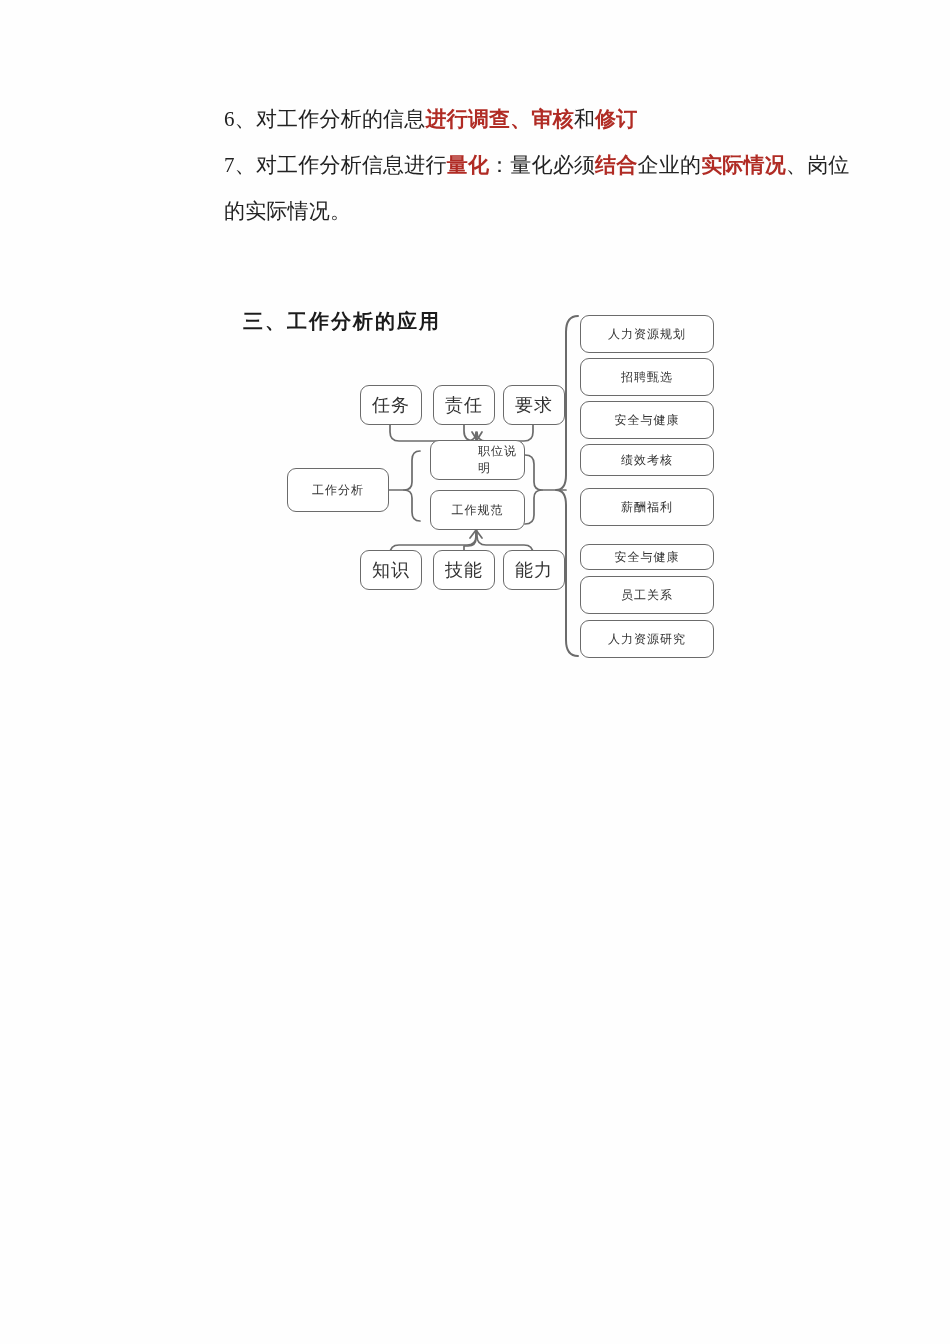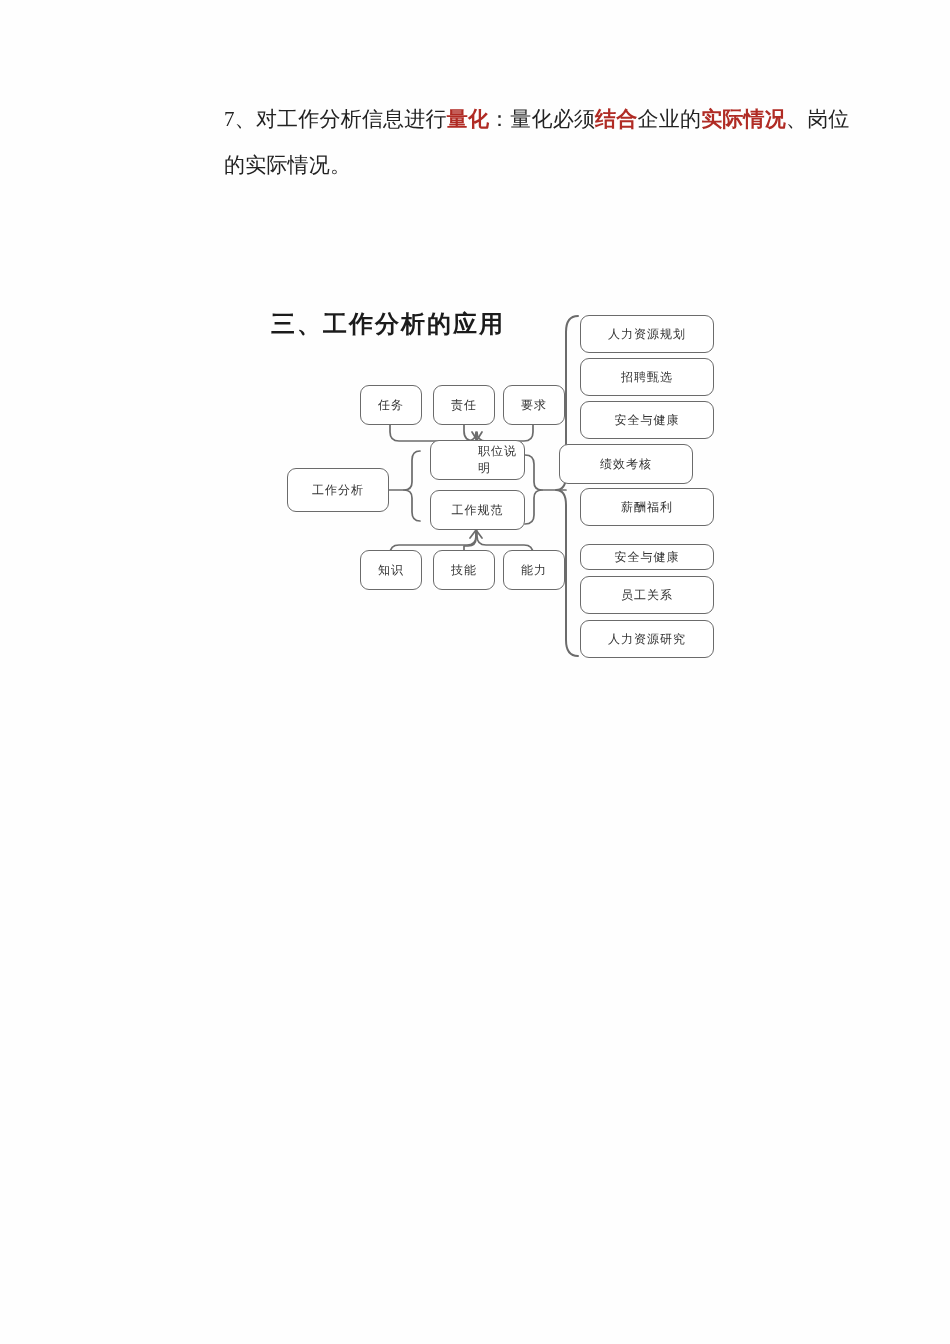--- a/index.html
+++ b/index.html
@@ -39,25 +39,24 @@
   .red {
     color: #b02b24;
     font-weight: 700;
   }
   .blk { color: #222222; }
 
   .heading {
     position: absolute;
     left: 243px;
     top: 308px;
-    font-size: 24px;
+    font-size: 20px;
     font-weight: 700;
     letter-spacing: 2px;
     color: #1b1b1b;
-    margin-left: 28px;
   }
 
   
   .diagram {
     position: absolute;
     left: 0;
     top: 0;
     width: 950px;
     height: 1344px;
     pointer-events: none;
@@ -71,28 +70,29 @@
     background: #ffffff;
     display: flex;
     align-items: center;
     justify-content: center;
     font-size: 12px;
     color: #333333;
     letter-spacing: 1px;
     box-sizing: border-box;
     font-family: "Liberation Serif", "DejaVu Serif", serif;
   }
-  .node.small { font-size: 12px; }
+  .node.small { font-size: 18px; }
 </style>
 </head>
 <body>
 
 <div class="page">
 
   <div class="textblock">
+    <div class="para" id="p0"><span class="blk">6、对工作分析的信息</span><span class="red">进行调查、审核</span><span class="blk">和</span><span class="red">修订</span></div>
     <div class="para" id="p1"><span class="blk">7、对工作分析信息进行</span><span class="red">量化</span><span class="blk">：量化必须</span><span class="red">结合</span><span class="blk">企业的</span><span class="red">实际情况</span><span class="blk">、岗位</span></div>
     <div class="para" id="p2"><span class="blk">的实际情况。</span></div>
   </div>
 
   <div class="heading">三、工作分析的应用</div>
 
   <div class="diagram">
     <svg width="950" height="1344" xmlns="http://www.w3.org/2000/svg">
       <g fill="none" stroke="#6b6b6b" stroke-width="1.7" stroke-linecap="round" stroke-linejoin="round">
 
@@ -135,21 +135,21 @@
     <div class="node" style="left:430px; top:440px; width:95px; height:40px;padding-left:47px;">职位说明</div>
     <div class="node" style="left:430px; top:490px; width:95px; height:40px;">工作规范</div>
 
     <div class="node small" style="left:360px; top:550px; width:62px; height:40px;">知识</div>
     <div class="node small" style="left:433px; top:550px; width:62px; height:40px;">技能</div>
     <div class="node small" style="left:503px; top:550px; width:62px; height:40px;">能力</div>
 
     <div class="node" style="left:580px; top:315px; width:134px; height:38px;">人力资源规划</div>
     <div class="node" style="left:580px; top:358px; width:134px; height:38px;">招聘甄选</div>
     <div class="node" style="left:580px; top:401px; width:134px; height:38px;">安全与健康</div>
-    <div class="node" style="left:559px; top:444px; width:134px; height:40px;">绩效考核</div>
+    <div class="node" style="left:580px; top:444px; width:134px; height:32px;">绩效考核</div>
     <div class="node" style="left:580px; top:488px; width:134px; height:38px;">薪酬福利</div>
     <div class="node" style="left:580px; top:544px; width:134px; height:26px;">安全与健康</div>
     <div class="node" style="left:580px; top:576px; width:134px; height:38px;">员工关系</div>
     <div class="node" style="left:580px; top:620px; width:134px; height:38px;">人力资源研究</div>
 
   </div>
 
 </div>
 
 </body></html>

